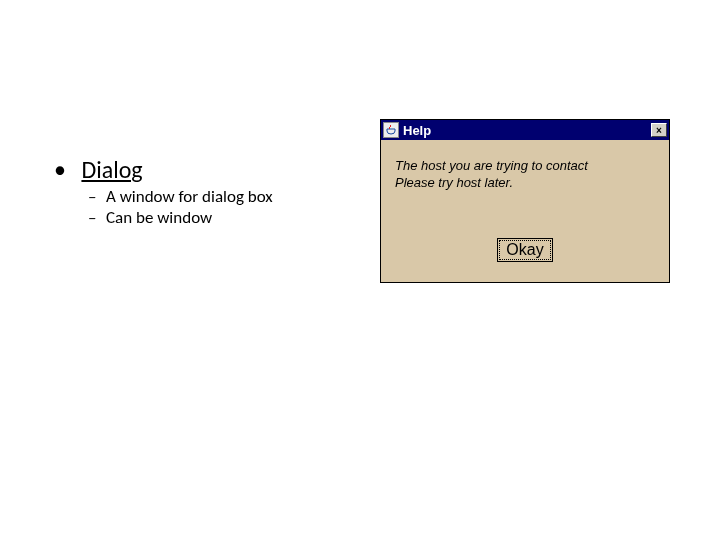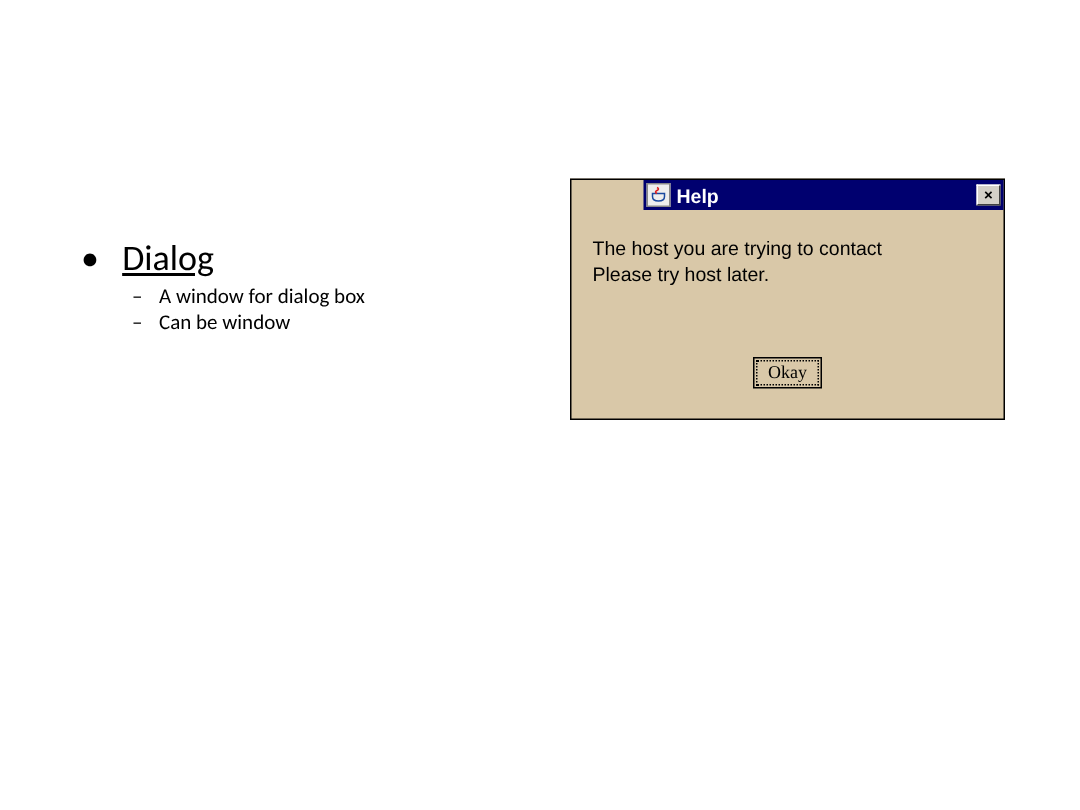--- a/index.html
+++ b/index.html
@@ -29,21 +29,21 @@
       width: 22px;
       margin-left: 4px;
     }
     ul.bullets > li > span.title {
       text-decoration: underline;
     }
     ul.sub {
       list-style: none;
       margin-top: 2px;
       margin-left: 38px;
-      font-size: 14px;
+      font-size: 17px;
     }
     ul.sub > li::before {
       content: "–";
       display: inline-block;
       width: 18px;
     }
     
     .dialog-wrap {
       margin-left: 10px;
       margin-top: 18px;
@@ -53,21 +53,20 @@
       font-family: Tahoma, Arial, sans-serif;
       font-size: 13px;
     }
     .titlebar {
       background: #00006f;
       color: #fff;
       display: flex;
       align-items: center;
       padding: 1px 2px;
       height: 20px;
-      margin-left: 48px;
     }
     .java-icon {
       width: 16px;
       height: 16px;
       background: #eee;
       border: 1px solid #888;
       display: inline-flex;
       align-items: center;
       justify-content: center;
       font-size: 10px;
@@ -94,35 +93,36 @@
       font-weight: bold;
       cursor: default;
     }
     .dialog-body {
       padding: 18px 14px 10px 14px;
       color: #000;
     }
     .dialog-msg {
       line-height: 1.3;
       margin-bottom: 46px;
+      font-style: italic;
     }
     .dialog-btn-row {
       text-align: center;
       padding-bottom: 10px;
     }
     .okay-btn {
       display: inline-block;
       min-width: 46px;
       padding: 2px 8px;
       background: #d9c8a8;
       border: 1px solid #000;
       outline: 1px dotted #000;
       outline-offset: -3px;
-      font-family: Liberation Serif, serif;
-      font-size: 12px;
+      font-family: Liberation Sans, sans-serif;
+      font-size: 16px;
       cursor: default;
     }
   </style>
 </head>
 <body>
 
 <div class="slide">
   <div class="left-col">
     <ul class="bullets">
       <li>

